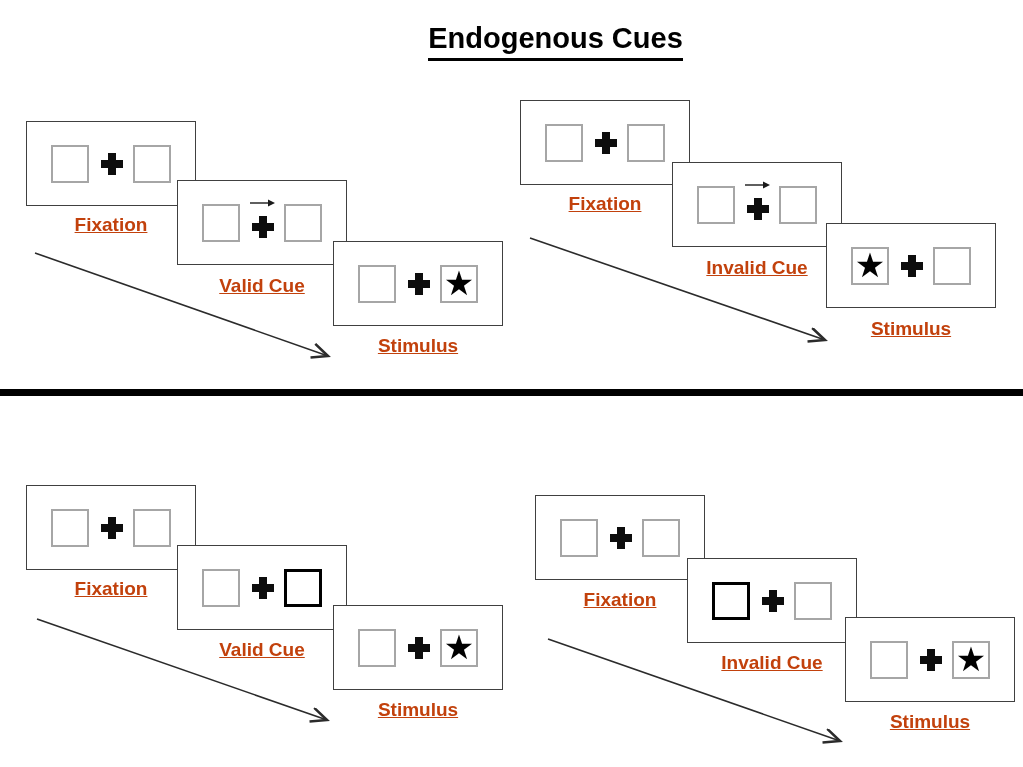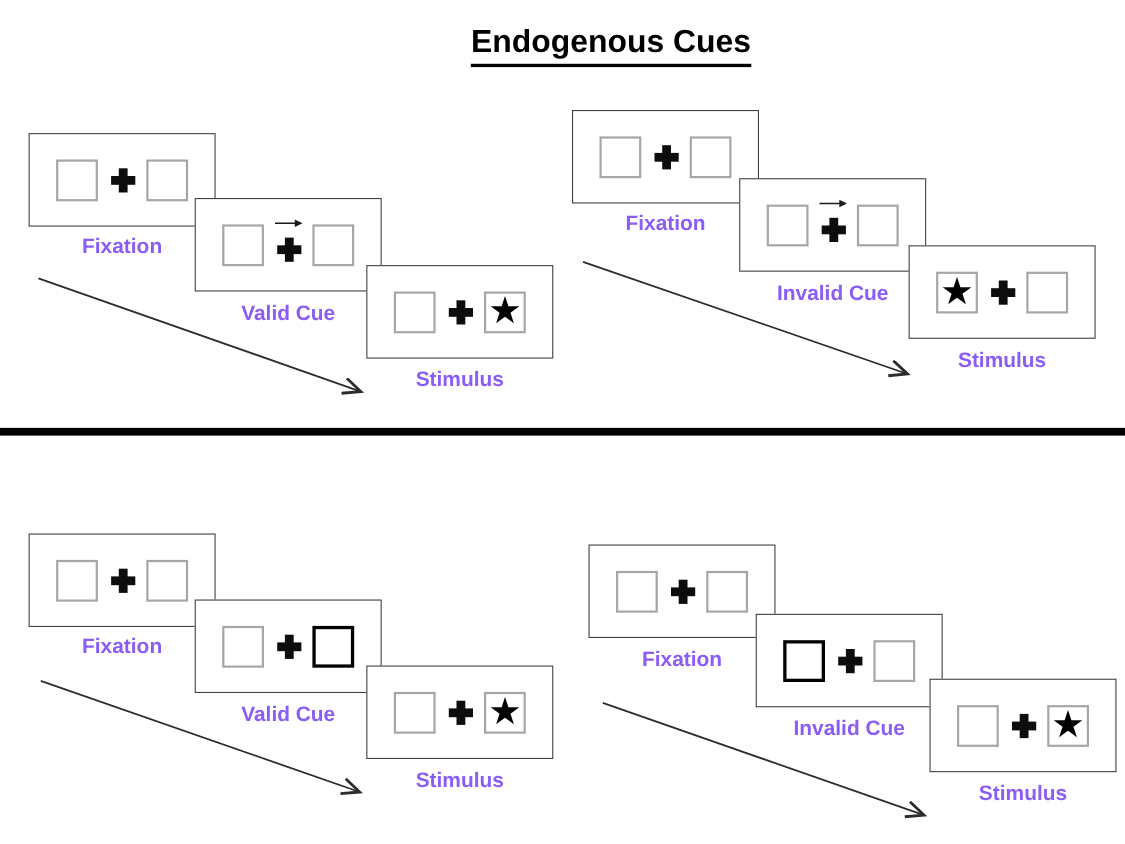--- a/index.html
+++ b/index.html
@@ -23,21 +23,21 @@
   .box.right{right:24px;}
   .box.cue{border:3px solid #000;}
   .star{font-family:"DejaVu Sans",sans-serif;font-size:34px;line-height:1;color:#000;margin-top:-2px;}
   .cross{position:absolute;left:74px;top:31px;width:22px;height:22px;}
   .cross::before{content:"";position:absolute;left:0;top:7px;width:22px;height:8px;background:#0d0d0d;}
   .cross::after{content:"";position:absolute;left:7px;top:0;width:8px;height:22px;background:#0d0d0d;}
   .panel.cued .cross{top:35px;}
   .cuearrow{position:absolute;left:71px;top:15px;}
   .plabel{
     position:absolute;width:170px;text-align:center;
-    font-weight:bold;font-size:19px;line-height:24px;color:#8b5cf6;
+    font-weight:bold;font-size:19px;line-height:24px;color:#c2410c;text-decoration:underline;
   }
   .overlay{position:absolute;left:0;top:0;pointer-events:none;}
   .overlay line{stroke:#2b2b2b;stroke-width:1.6;}
 </style>
 </head>
 <body>
 
 <div class="stage">
 
   <div class="title" style="top:20px;">

